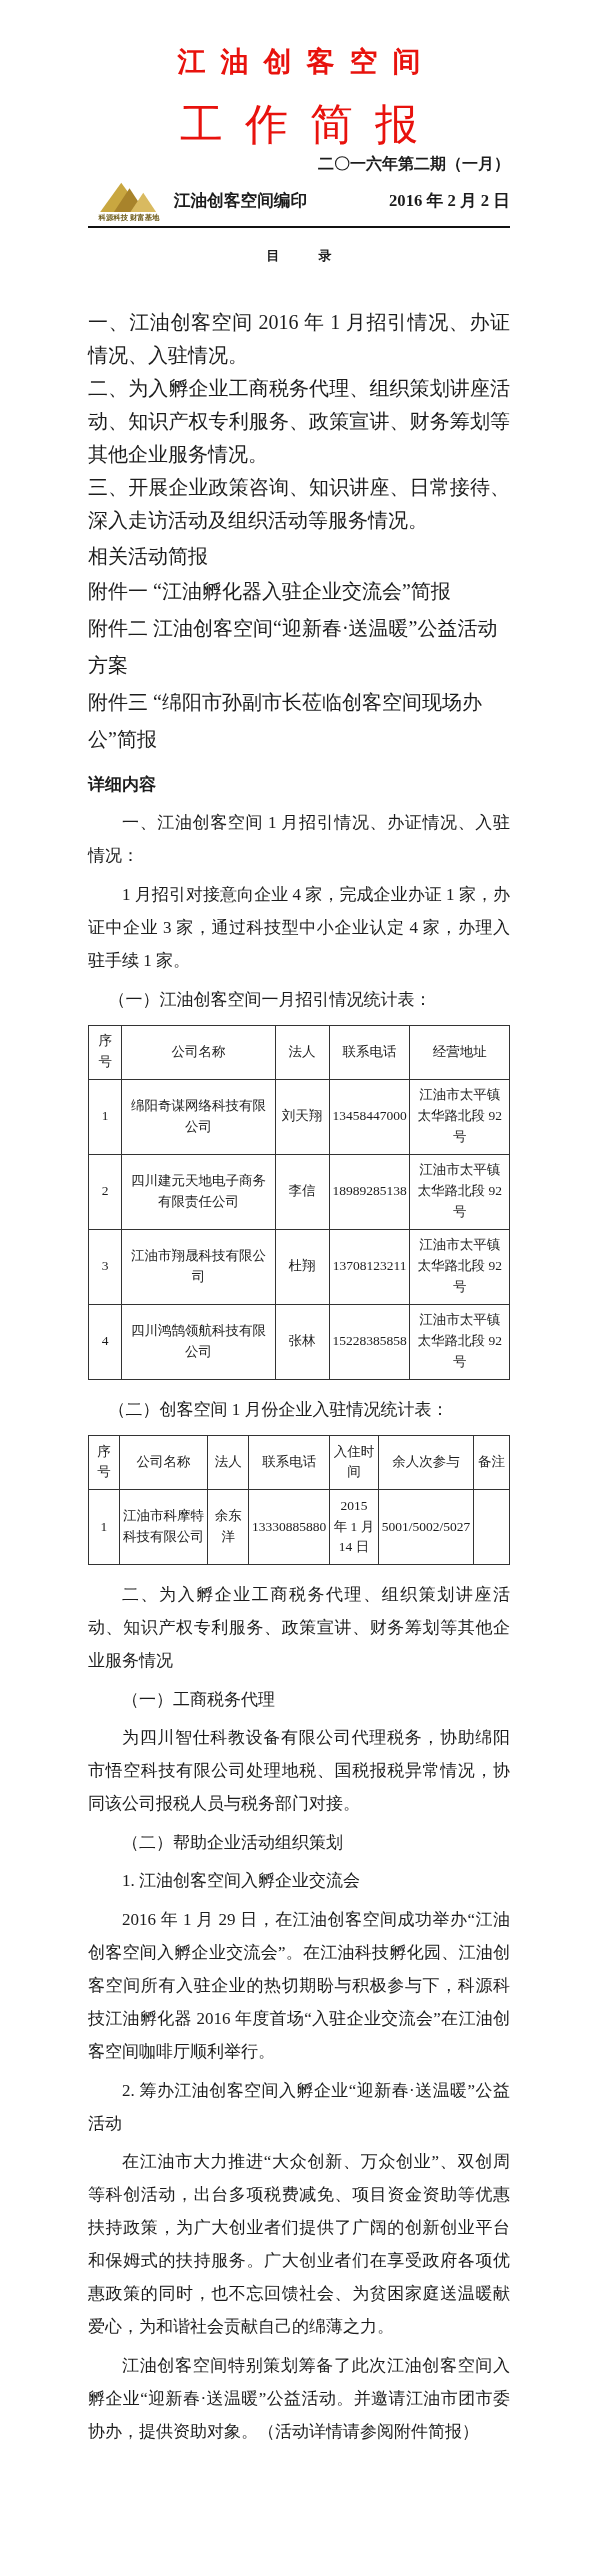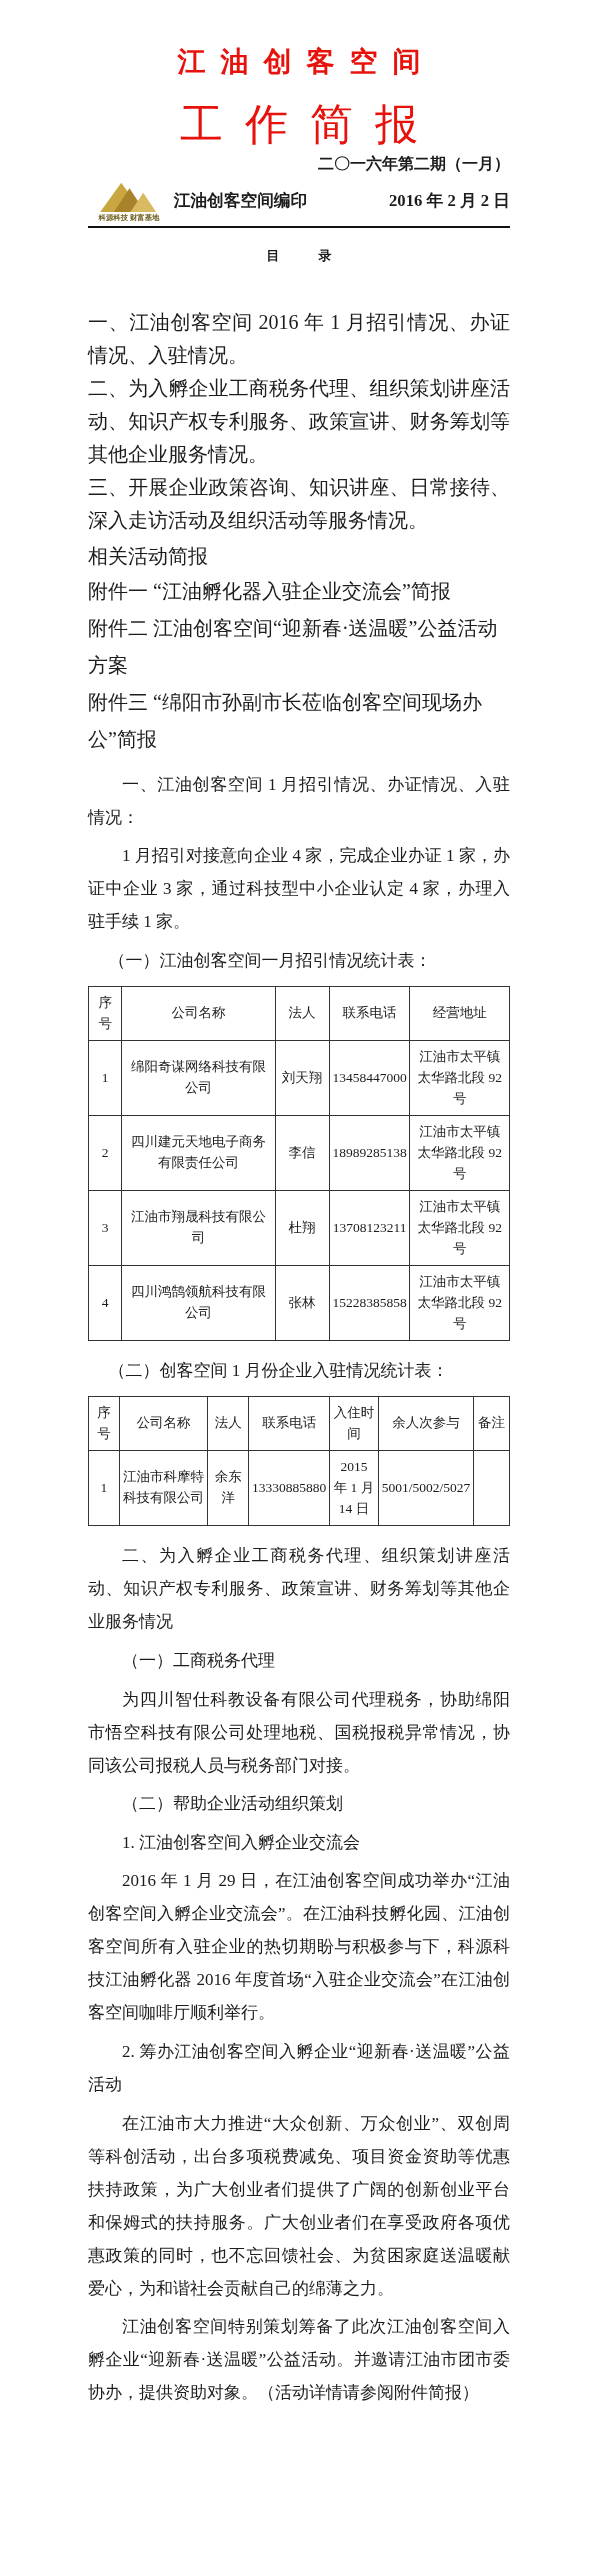--- a/index.html
+++ b/index.html
@@ -75,20 +75,21 @@
     <p>一、江油创客空间 2016 年 1 月招引情况、办证情况、入驻情况。</p>
     <p>二、为入孵企业工商税务代理、组织策划讲座活动、知识产权专利服务、政策宣讲、财务筹划等其他企业服务情况。</p>
     <p>三、开展企业政策咨询、知识讲座、日常接待、深入走访活动及组织活动等服务情况。</p>
     <p class="rel">相关活动简报</p>
     <p class="att">附件一  “江油孵化器入驻企业交流会”简报</p>
     <p class="att">附件二  江油创客空间“迎新春·送温暖”公益活动方案</p>
     <p class="att">附件三  “绵阳市孙副市长莅临创客空间现场办公”简报</p>
   </div>
 
   <div class="details">
+    <p class="bold-label">详细内容</p>
 
     <p class="ind">一、江油创客空间 1 月招引情况、办证情况、入驻情况：</p>
     <p class="ind">1 月招引对接意向企业 4 家，完成企业办证 1 家，办证中企业 3 家，通过科技型中小企业认定 4 家，办理入驻手续 1 家。</p>
 
     <p class="tbl-title">（一）江油创客空间一月招引情况统计表：</p>
     <table>
       <colgroup>
         <col style="width:8%">
           <col style="width:37%">
           <col style="width:13%">

